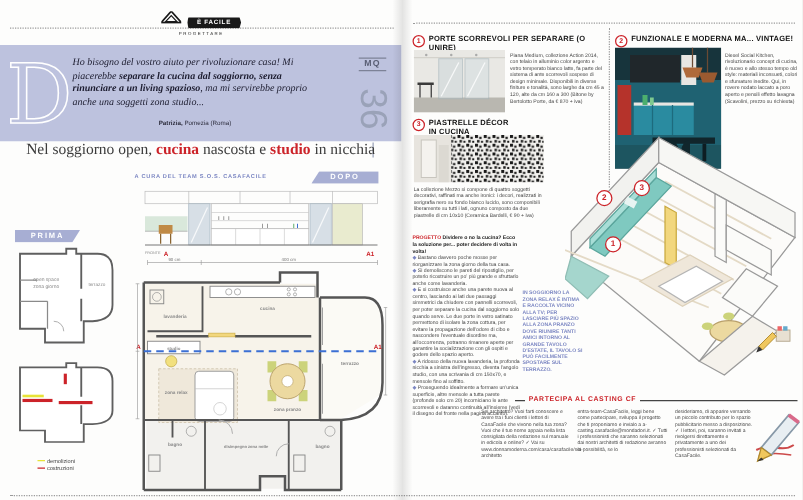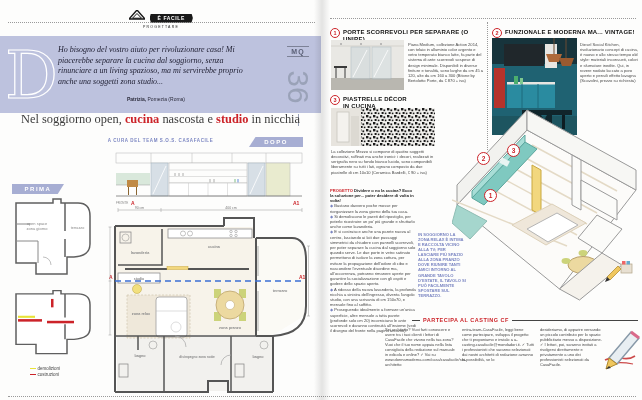--- a/index.html
+++ b/index.html
@@ -12,21 +12,21 @@
         background:linear-gradient(90deg,rgba(0,0,0,0) 0%,rgba(0,0,0,.10) 50%,rgba(0,0,0,0) 100%);}
   
   .badge{left:123px;top:6px;width:76px;text-align:center;}
   .badge .ribbon{display:inline-block;background:#191919;color:#fff;font-size:5px;font-weight:bold;
         letter-spacing:.6px;padding:1.5px 8px;clip-path:polygon(3% 0,97% 0,100% 50%,97% 100%,3% 100%,0 50%);}
   .badge .sub{font-size:3.5px;letter-spacing:1.2px;color:#222;margin-top:1px;}
   
   .letterbox{left:0;top:36px;width:321px;height:77px;background:#bdc2de;}
   .letter-text{left:58px;top:45px;width:196px;font-family:"Liberation Serif",serif;font-style:italic;
         font-size:8px;line-height:10.6px;color:#1d1d30;}
-  .letter-text b{font-weight:normal;}
+  .letter-text b{font-weight:bold;}
   .signature{left:58px;top:96px;width:196px;text-align:center;font-size:5px;color:#2c2c3c;}
   .signature .nm{font-weight:bold;}
   .mqblock{left:280px;top:40px;width:36px;text-align:center;}
   .mqblock .mq{display:inline-block;font-size:7px;font-weight:bold;letter-spacing:1px;color:#5a5f75;
         border-top:1px solid #7d8297;border-bottom:1px solid #7d8297;padding:1px 4px;}
   .mqblock .val{margin-top:12px;font-size:30px;font-weight:300;color:#9aa2b8;transform:rotate(90deg);}
   .mqblock .bar{width:1px;height:12px;background:#9aa2b8;margin:10px auto 0;}
   
   .headline{left:0;top:112px;width:321px;text-align:center;white-space:nowrap;
         font-family:"Liberation Serif",serif;font-size:12.4px;color:#3c3c3c;}

